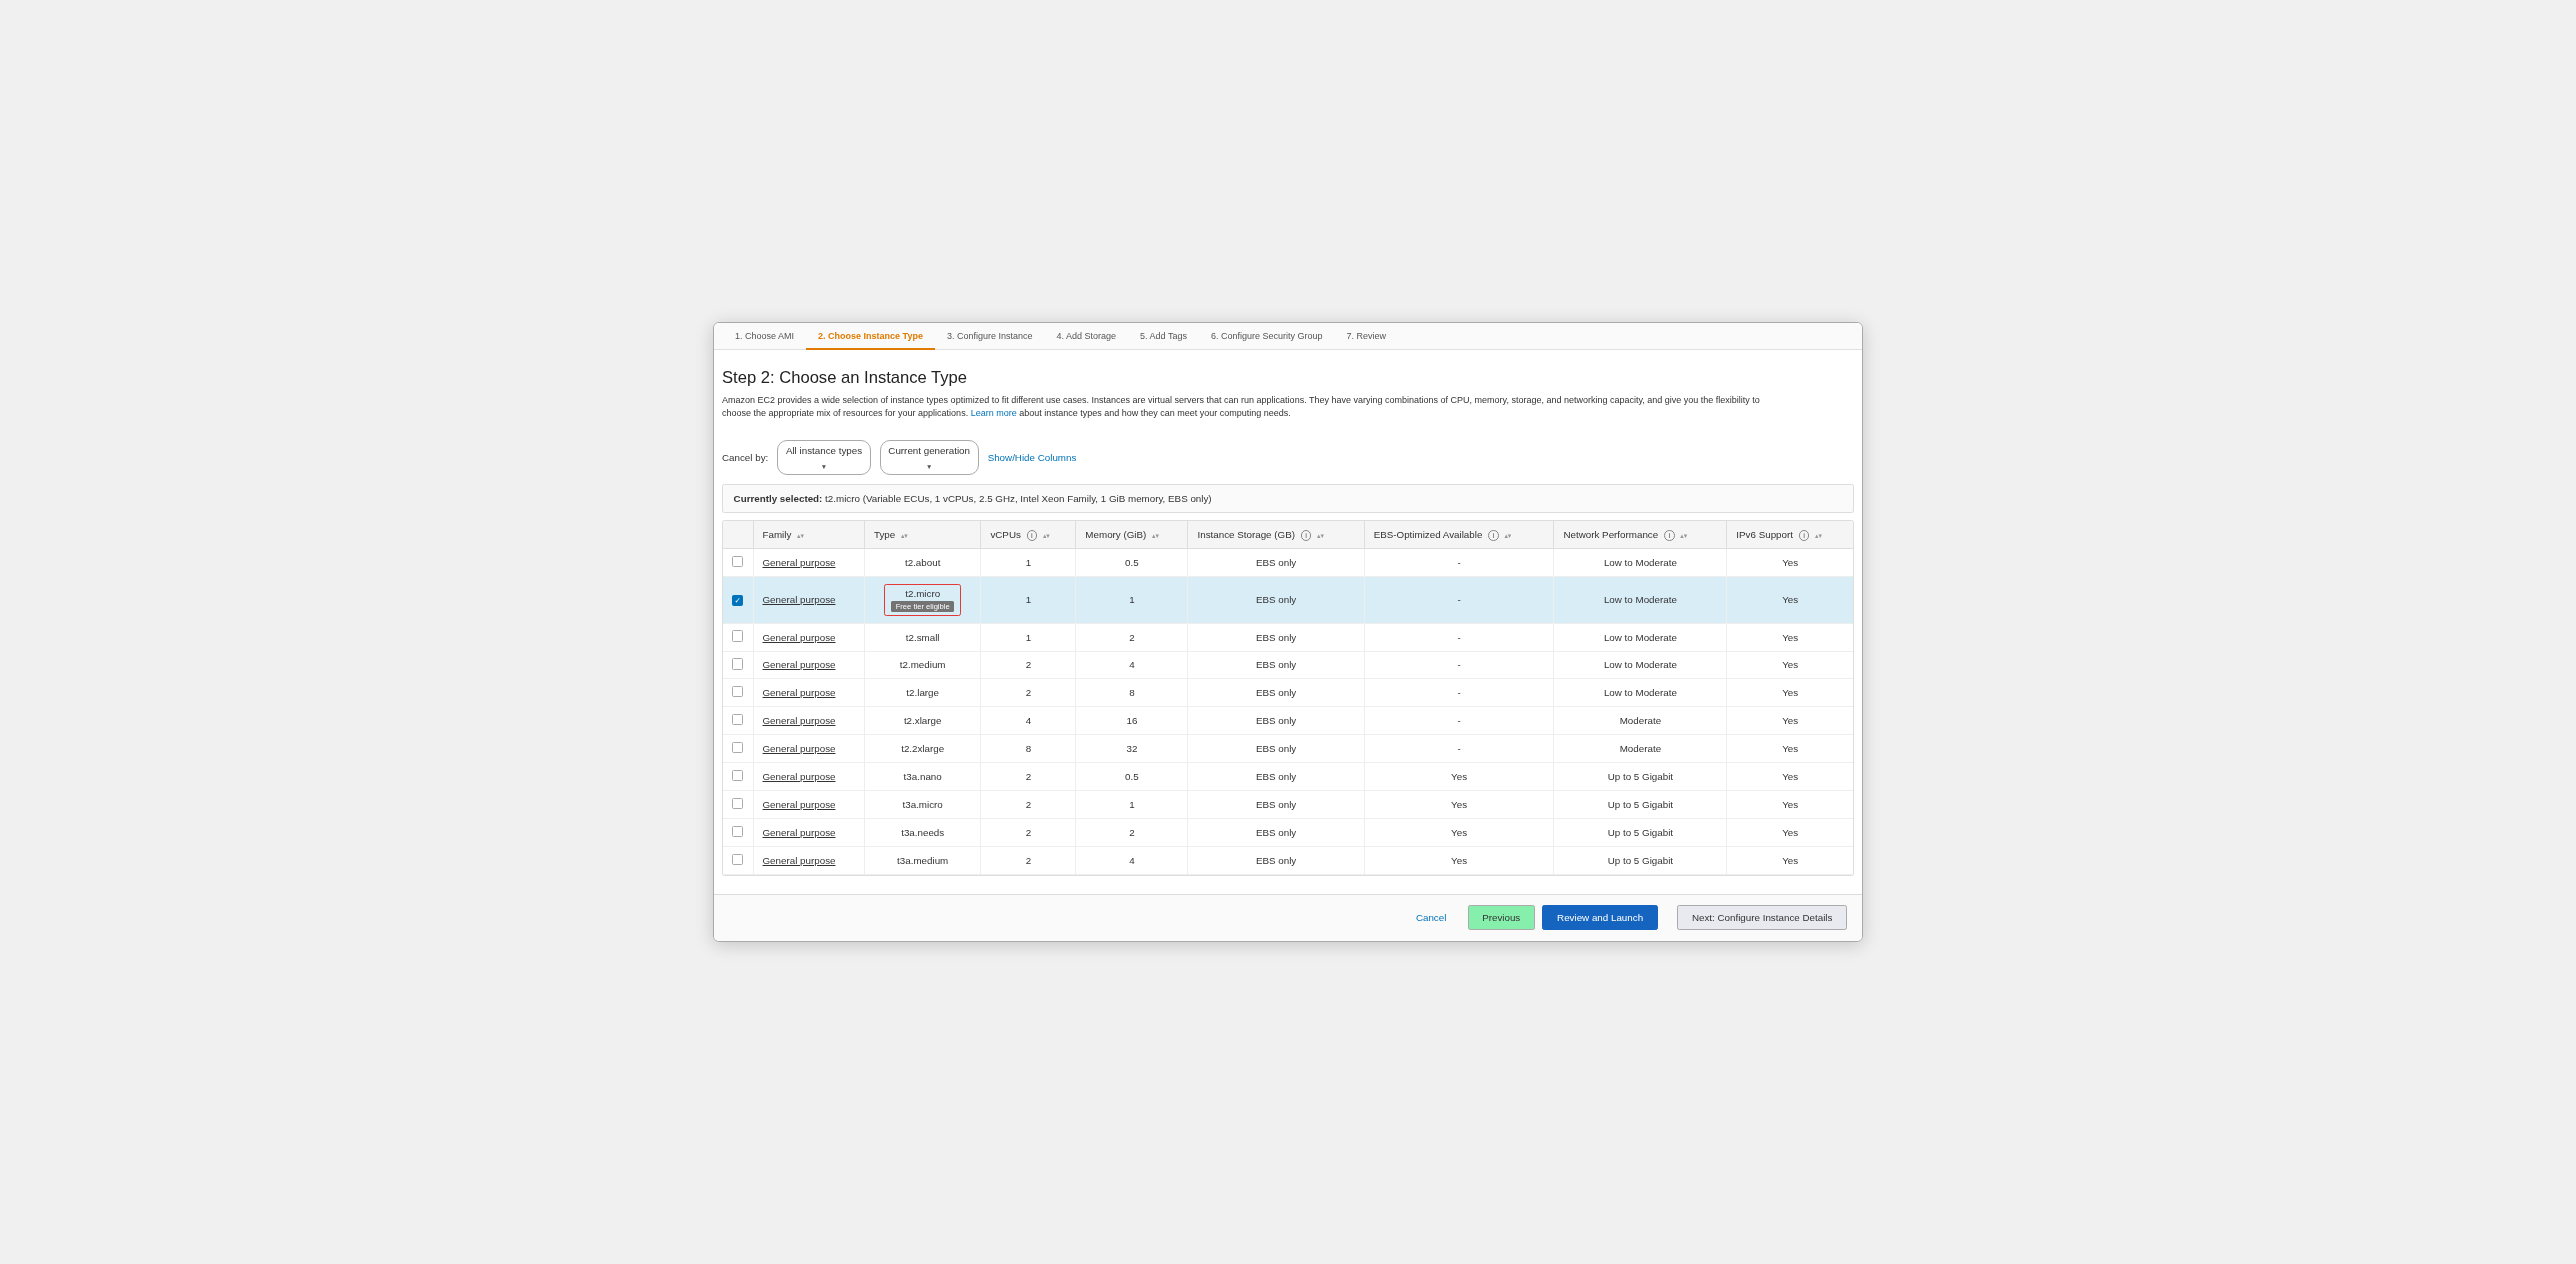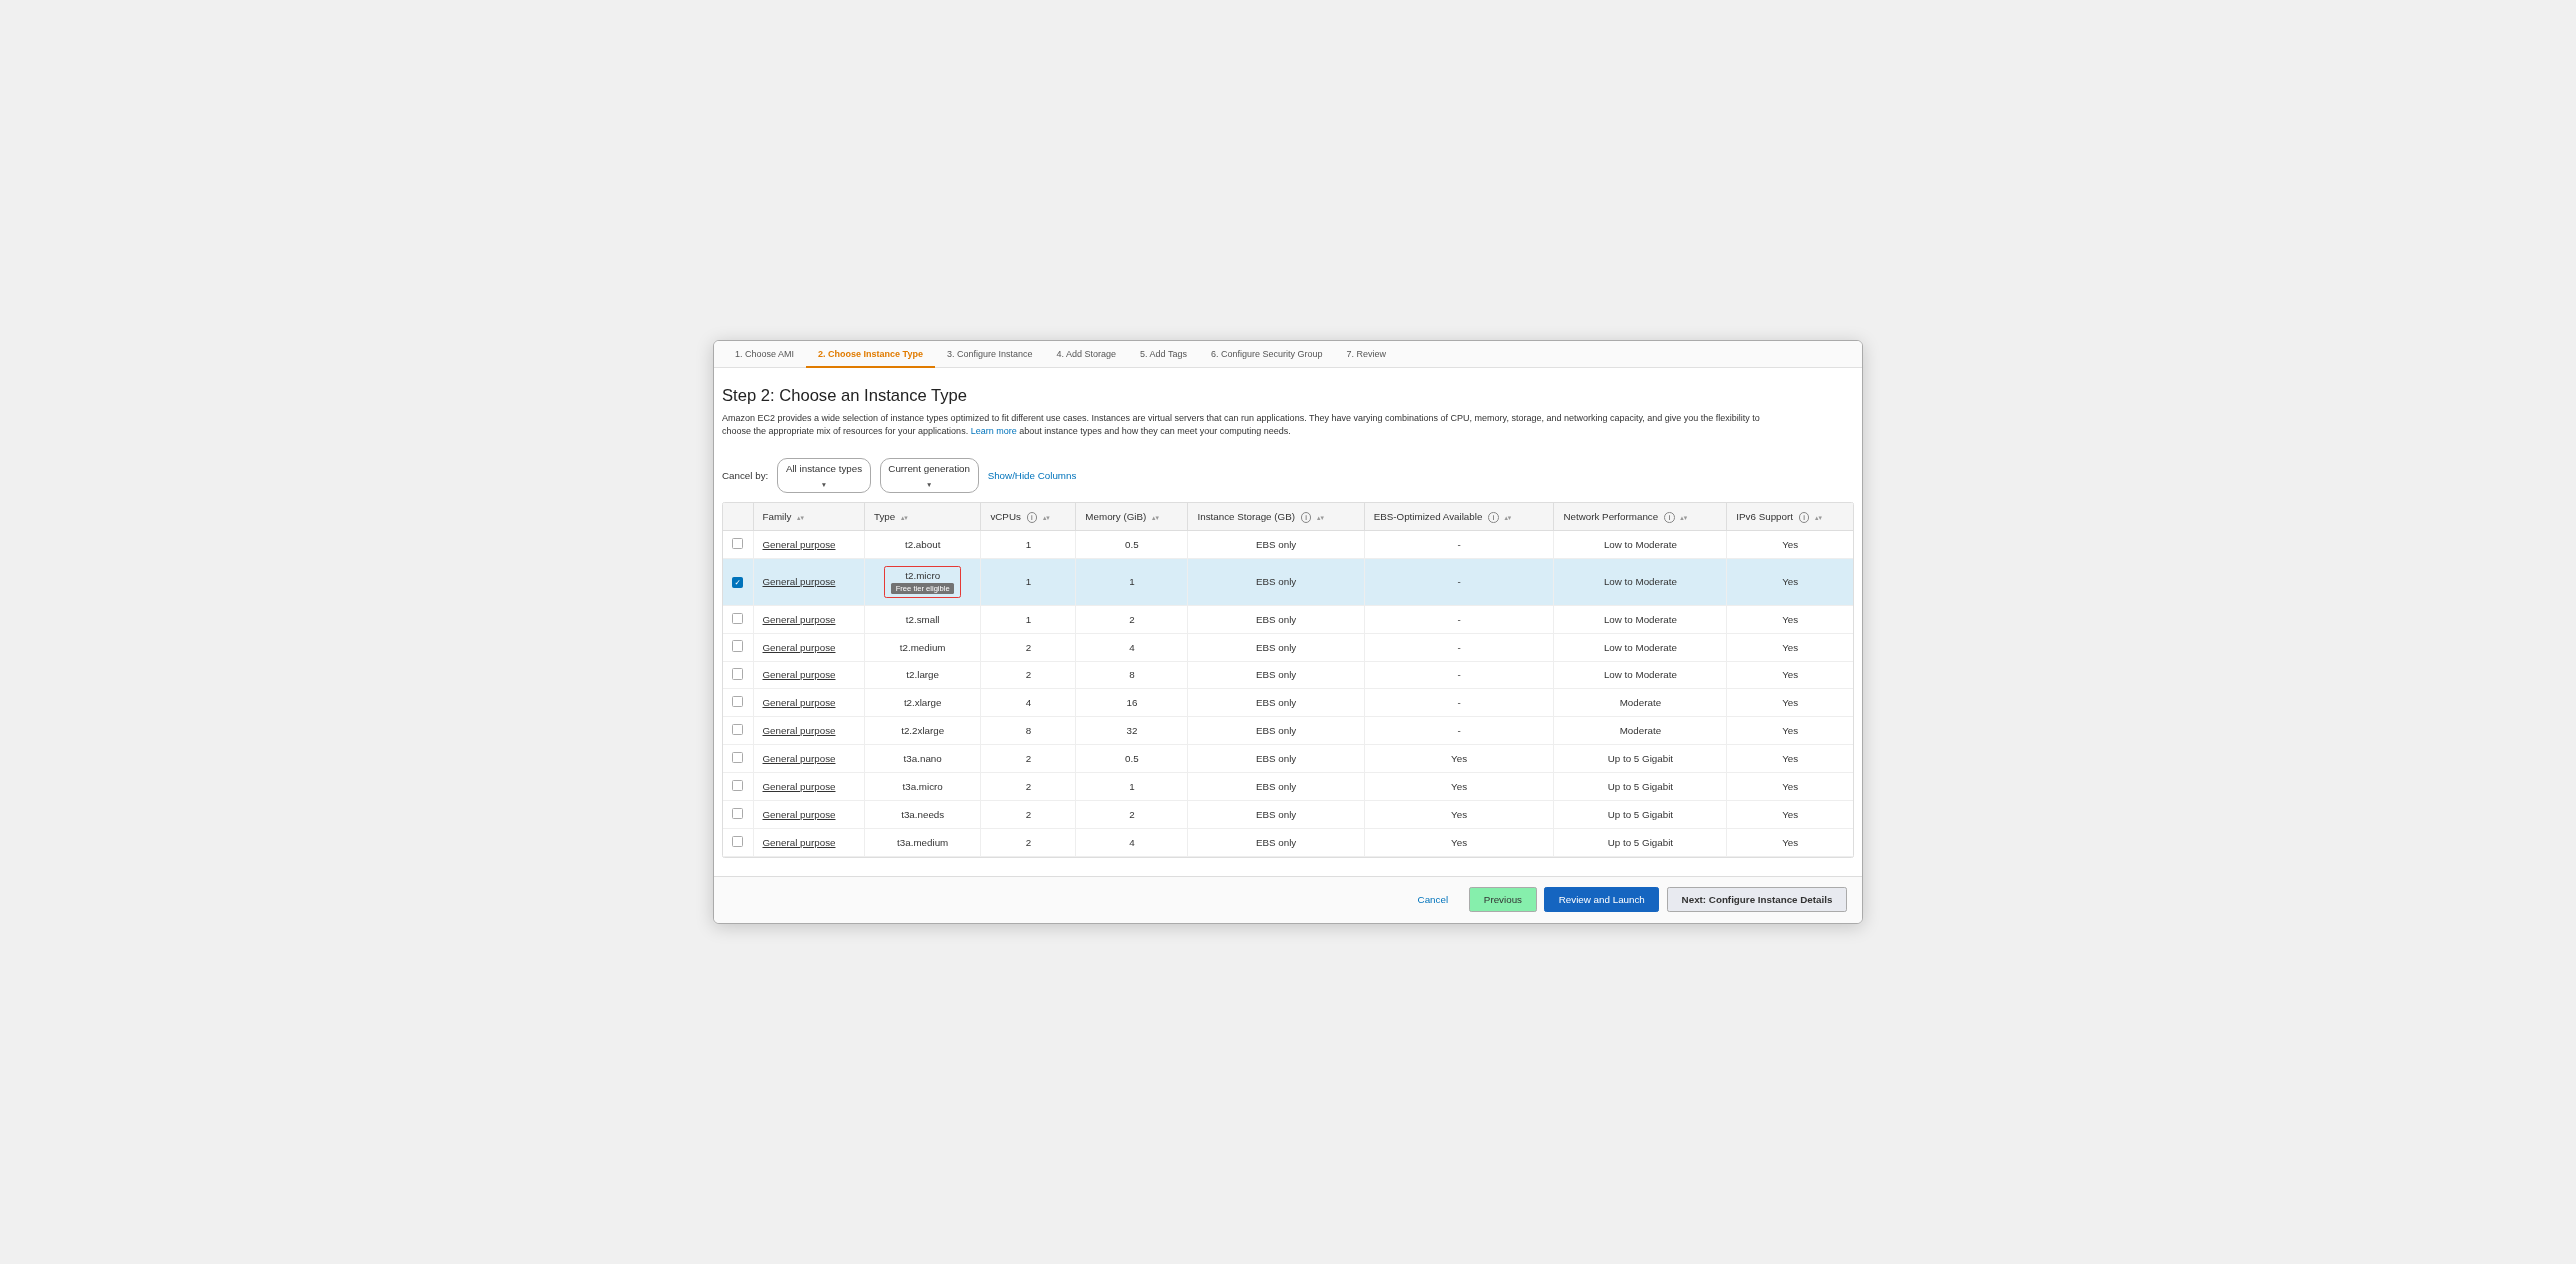--- a/index.html
+++ b/index.html
@@ -232,21 +232,22 @@
     .btn-primary {
       background: #1565c0;
       color: #fff;
       border: 0.8px solid #1565c0;
     }
     .btn-cancel { color: #0073bb; border: none; background: transparent; }
     .btn-next {
       background: #e8eaf0;
       color: #333;
       border: 0.8px solid #aaa;
-      font-weight: 700;
+      font-weight: 400;
+      margin-left: 12px;
     }
     
     .table-container::-webkit-scrollbar { width: 6px; height: 6px; }
     .table-container::-webkit-scrollbar-thumb { background: #ccc; border-radius: 3px; }
   </style>
 </head>
 <body>
 
 <div class="window">
 
@@ -274,20 +275,24 @@
         <span>All instance types</span>
         <span class="chevron">▾</span>
       </div>
       <div class="filter-select">
         <span>Current generation</span>
         <span class="chevron">▾</span>
       </div>
       <a href="#" class="show-hide-link">Show/Hide Columns</a>
     </div>
 
+    <div class="current-selected">
+      <strong>Currently selected:</strong>
+      <span>t2.micro (Variable ECUs, 1 vCPUs, 2.5 GHz, Intel Xeon Family, 1 GiB memory, EBS only)</span>
+    </div>
 
     <div class="table-container">
       <table>
         <thead>
           <tr>
             <th style="width:30px;"></th>
             <th>Family <span class="sort-icon">▴▾</span></th>
             <th>Type <span class="sort-icon">▴▾</span></th>
             <th>vCPUs <span class="info-icon">i</span> <span class="sort-icon">▴▾</span></th>
             <th>Memory (GiB) <span class="sort-icon">▴▾</span></th>

